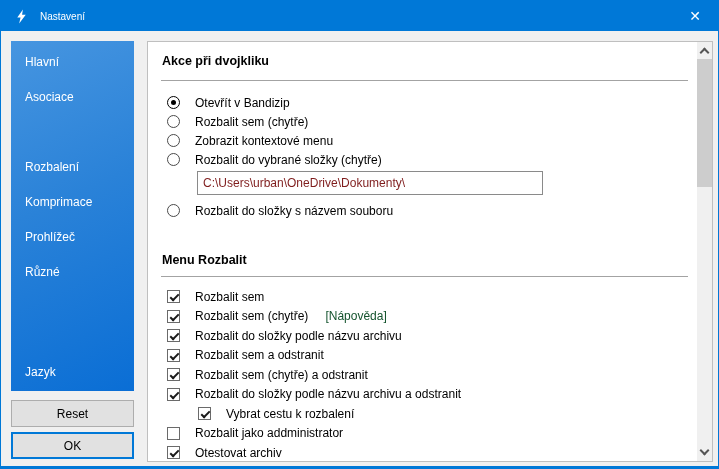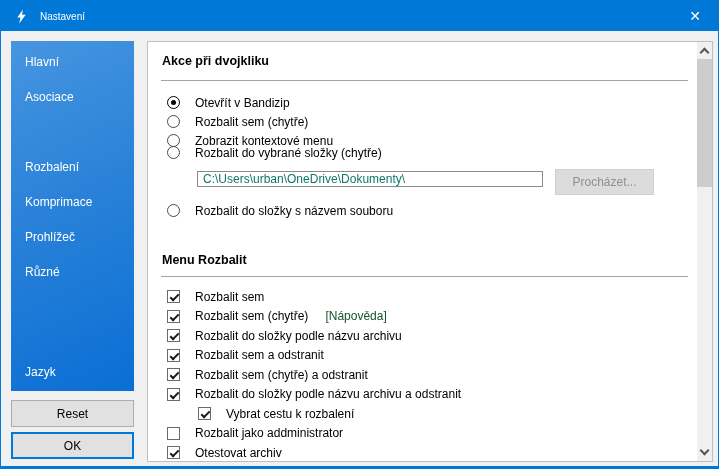--- a/index.html
+++ b/index.html
@@ -70,23 +70,23 @@
     width:13px; height:13px; border:1px solid #6a6a6a; background:#fff;
     position:relative; flex:0 0 auto;
   }
   .checkbox.checked::after {
     content:""; position:absolute; left:2px; top:3px; width:7px; height:3px;
     border-left:2px solid #1a1a1a; border-bottom:2px solid #1a1a1a;
     transform:rotate(-45deg);
   }
   
   #path-input {
-    position:absolute; left:49px; top:129px; width:346px; height:16px;
+    position:absolute; left:49px; top:129px; width:346px; height:24px;
     border:1px solid #8a8a8a; font-family:inherit; font-size:12px;
-    padding:0 5px; color:#0f766e; background:#fff;
+    padding:0 5px; color:#7f1d1d; background:#fff;
   }
   #browse-btn {
     position:absolute; left:407px; top:127px; width:99px; height:26px;
     background:#dcdcdc; border:1px solid #d0d0d0; color:#8f8f8f;
     display:flex; align-items:center; justify-content:center; font-size:12px;
   }
   
   #scrollbar {
     position:absolute; top:0; right:0; bottom:0; width:15px; background:#f0f0f0;
   }
@@ -137,32 +137,31 @@
           <span class="lbl">Otevřít v Bandizip</span>
         </div>
         <div class="row" style="top: 71px;">
           <span class="radio"></span>
           <span class="lbl">Rozbalit sem (chytře)</span>
         </div>
         <div class="row" style="top: 90px;">
           <span class="radio"></span>
           <span class="lbl">Zobrazit kontextové menu</span>
         </div>
-        <div class="row" style="top: 102px;">
+        <div class="row" style="top: 109px;">
           <span class="radio"></span>
           <span class="lbl">Rozbalit do vybrané složky (chytře)</span>
         </div>
         <div class="row" style="top: 160px;">
           <span class="radio"></span>
           <span class="lbl">Rozbalit do složky s názvem souboru</span>
         </div>
       </div>
 
     <input id="path-input" type="text" value="C:\Users\urban\OneDrive\Dokumenty\" style="">
-    <div id="browse-btn">Procházet...</div>
 
     <div class="heading" style="top:211px">Menu Rozbalit</div>
     <div class="sep" style="top:234px"></div>
 
     <div id="check-list">
         <div class="row" style="top: 246px;">
           <span class="checkbox checked"></span>
           <span class="lbl">Rozbalit sem</span>
         </div>
         <div class="row" style="top: 265.5px;">

